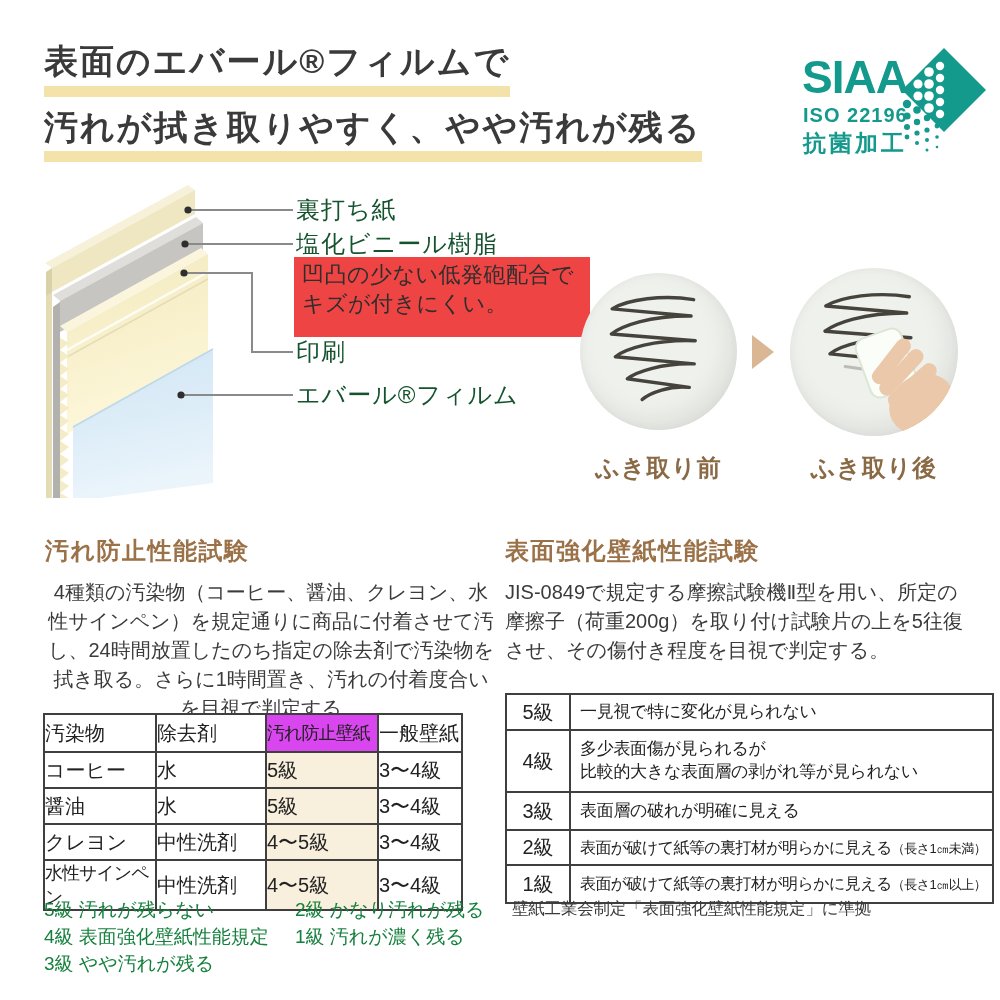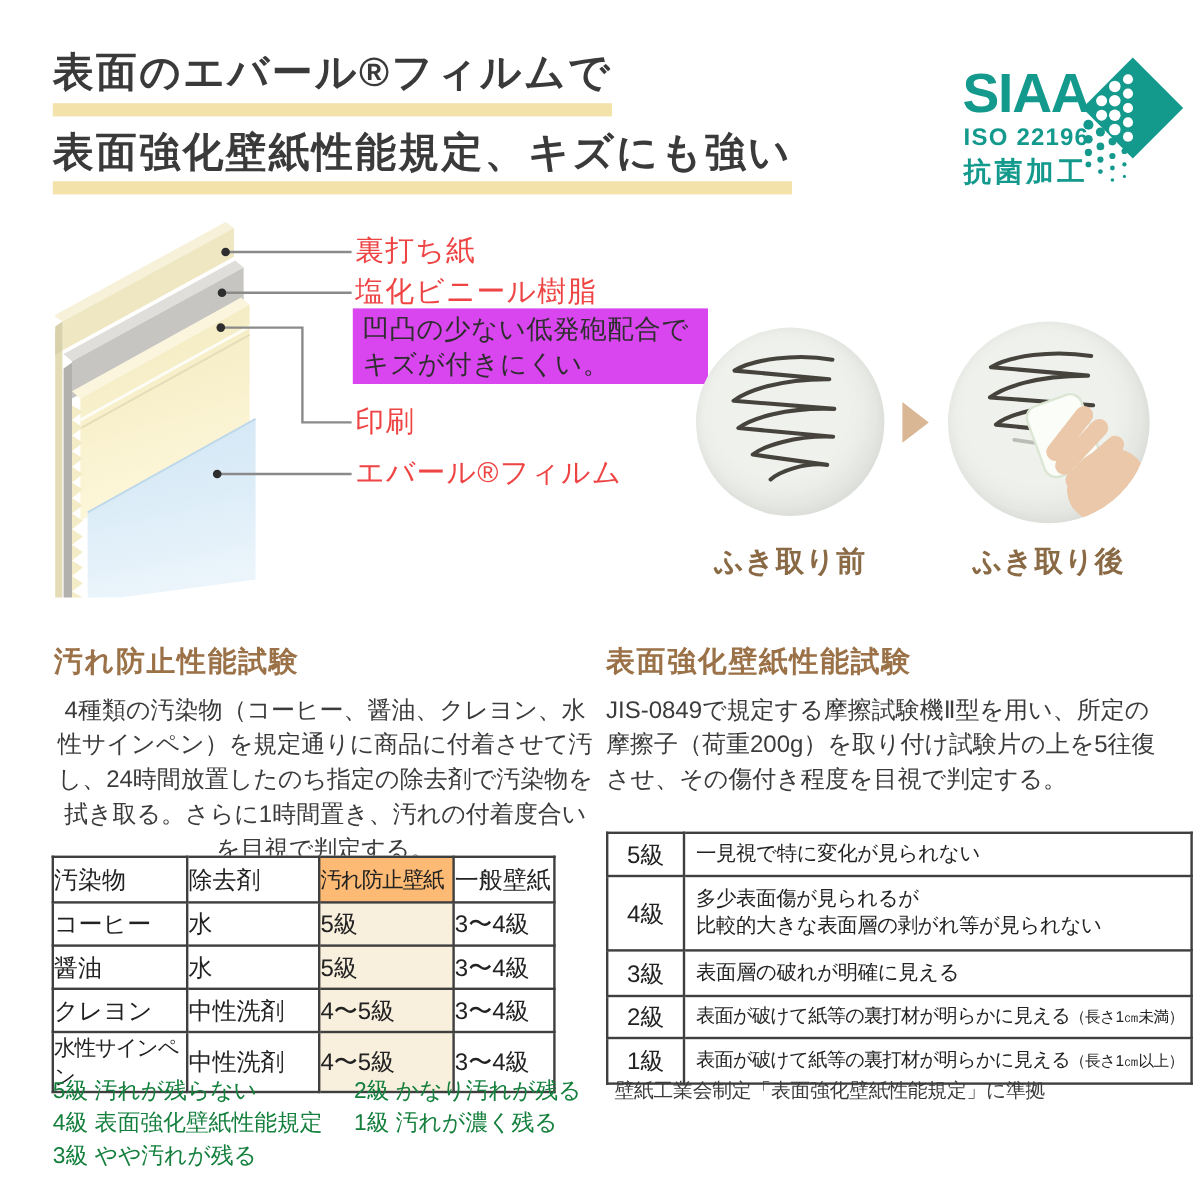--- a/index.html
+++ b/index.html
@@ -21,24 +21,24 @@
   
   .siaa{left:800px;top:38px;width:195px;height:110px;margin-top:16px;}
   .siaa .brand{position:absolute;left:2px;top:0px;font-size:46px;font-weight:800;
     color:#14998d;letter-spacing:-1px;line-height:1;}
   .siaa .iso{position:absolute;left:3px;top:50px;font-size:20px;font-weight:700;color:#14998d;letter-spacing:1px;}
   .siaa .antibact{position:absolute;left:3px;top:74px;font-size:23px;font-weight:700;color:#14998d;letter-spacing:3px;}
   .siaa svg{position:absolute;left:74px;top:-12px;}
 
   
   .diagram-svg{left:40px;top:180px;}
-  .dlabel{font-size:24px;color:#ef4444;line-height:1.1;letter-spacing:1px;}
+  .dlabel{font-size:24px;color:#14532d;line-height:1.1;letter-spacing:1px;}
   .lbl-backing{left:296px;top:197px;}
   .lbl-pvc{left:296px;top:231px;}
-  .note-box{left:294px;top:257px;width:282px;background:#d946ef;padding:3px 6px 2px 8px;
+  .note-box{left:294px;top:257px;width:282px;background:#ef4444;padding:3px 6px 19px 8px;
     font-size:22px;color:#2e2e2e;line-height:1.32;letter-spacing:0.5px;}
   .lbl-print{left:296px;top:339px;}
   .lbl-film{left:296px;top:382px;}
 
   
   .circle{border-radius:50%;background:#eff1ed;overflow:hidden;
     box-shadow:inset -8px -10px 22px rgba(110,120,105,.14), inset 0 0 10px rgba(0,0,0,.04);}
   .circle-before{left:580px;top:273px;width:157px;height:157px;}
   .circle-after{left:790px;top:268px;width:168px;height:168px;}
   .wipe-arrow{left:752px;top:335px;width:0;height:0;
@@ -54,21 +54,21 @@
   .paragraph{font-size:20px;line-height:29px;color:#3b3b3b;word-break:break-all;}
   .para-left{left:45px;top:578px;width:452px;text-align:center;}
   .para-right{left:505px;top:578px;width:466px;}
 
   
   .stain-table{left:43px;top:713px;border-collapse:collapse;table-layout:fixed;background:#fff;}
   .stain-table td{border:2px solid #3f3f3f;text-align:left;vertical-align:middle;
     font-size:20px;color:#222;padding:0;}
   .stain-table .hrow td{height:36px;}
   .stain-table .drow td{height:34px;}
-  .stain-table td.hl-head{background:#fdba74;}
+  .stain-table td.hl-head{background:#d946ef;}
   .stain-table td.hl-cell{background:#f8efdd;}
   .stain-table td.tight{font-size:18px;letter-spacing:-1px;}
 
   
   .strength-table{left:505px;top:693px;border-collapse:collapse;table-layout:fixed;background:#fff;}
   .strength-table td{border:2px solid #3f3f3f;vertical-align:middle;color:#222;padding:0;}
   .strength-table td.gcol{width:62px;text-align:center;font-size:20px;}
   .strength-table td.dcol{width:394px;font-size:17px;padding:2px 6px 2px 9px;line-height:1.35;letter-spacing:-0.3px;}
   .strength-table tr.r1 td{height:30px;}
   .strength-table tr.r2 td{height:56px;}
@@ -82,21 +82,21 @@
   .legend{font-size:19px;color:#15803d;line-height:27px;}
   .legend-a{left:44px;top:896px;}
   .legend-b{left:295px;top:896px;}
   .footnote{left:512px;top:898px;font-size:16.5px;color:#3b3b3b;letter-spacing:-0.2px;}
 </style>
 </head>
 <body>
 
 <div class="abs main-title">
   <div class="tline"><span>表面のエバール®フィルムで</span></div>
-  <div class="tline"><span>表面強化壁紙性能規定、キズにも強い</span></div>
+  <div class="tline"><span>汚れが拭き取りやすく、やや汚れが残る</span></div>
 </div>
 
 <div class="abs siaa">
   <svg width="120" height="135" viewBox="0 0 120 135">
     <polygon points="70,6 112,48 70,90 28,48" fill="#14998d"></polygon>
 
     <g fill="#ffffff">
       <circle cx="44" cy="42" r="4.6"></circle>
         <circle cx="44" cy="54" r="4.6"></circle>
       <circle cx="55" cy="30" r="4.8"></circle>

